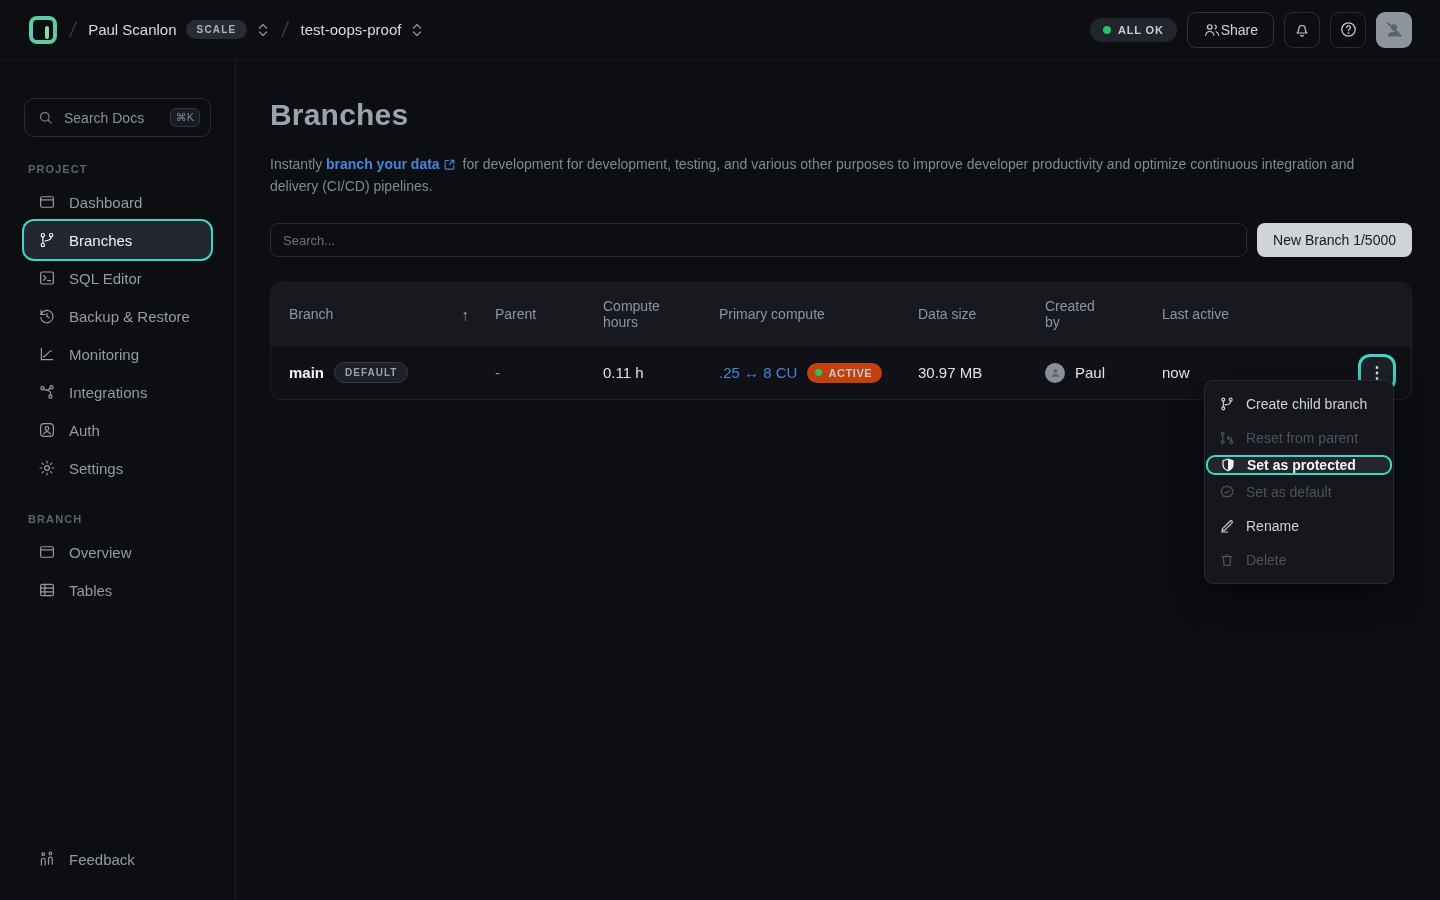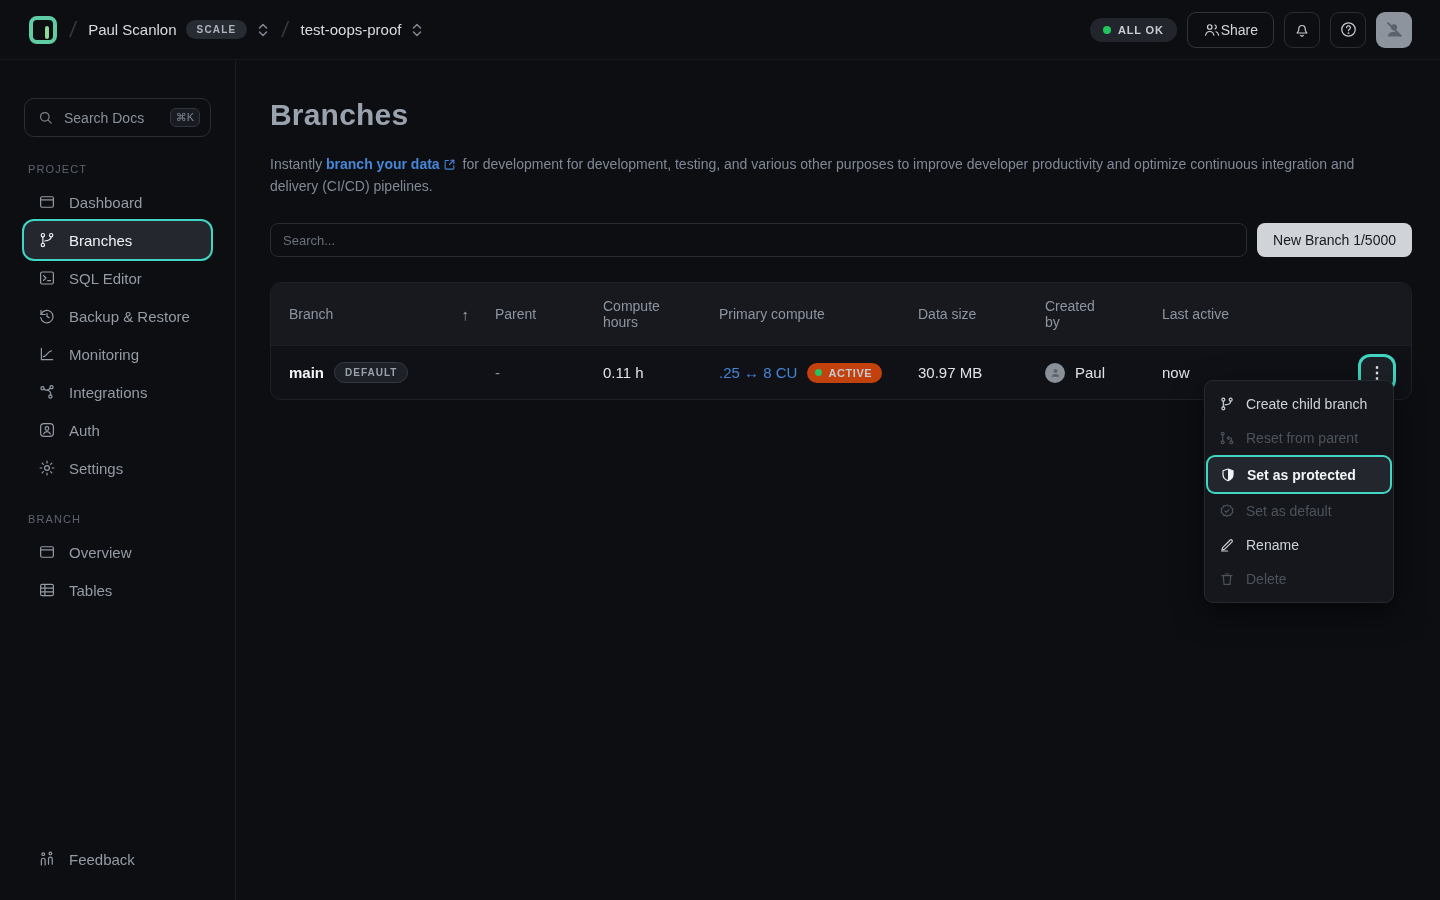--- a/index.html
+++ b/index.html
@@ -61,21 +61,21 @@
     display:flex; align-items:center; gap:10px;
     border:1px solid #2a2e35; border-radius:10px;
     padding:9px 10px 9px 12px; color:#7c838d; cursor:text;
   }
   .search-docs-label { font-size:14px; color:#8a919b; flex:1; }
   .kbd {
     border:1px solid #32363d; border-radius:6px; padding:2px 5px;
     font-size:11px; color:#7c838d; background:#181b21;
   }
   .section-label {
-    font-size:11px; font-weight:400; letter-spacing:1.1px; color:#5d646e;
+    font-size:11px; font-weight:700; letter-spacing:1.1px; color:#5d646e;
     margin:26px 0 8px 4px;
   }
   .nav-item {
     display:flex; align-items:center; gap:13px;
     height:38px; padding:0 12px 0 14px; border-radius:10px;
     color:#949ba5; font-size:15px; cursor:pointer;
   }
   .nav-item .ni-label { white-space:nowrap; }
   .nav-item.active {
     background:#24282e; color:#eef1f4; font-weight:500;
@@ -156,21 +156,21 @@
     padding:6px 0; z-index:10;
   }
   .menu-item {
     display:flex; align-items:center; gap:11px;
     height:34px; padding:0 14px; font-size:14px; color:#ced3da; cursor:pointer;
   }
   .menu-item.disabled { color:#4d535c; cursor:default; }
   .menu-item.highlighted {
     background:#23272d; color:#f2f4f6; font-weight:700;
     box-shadow:0 0 0 2px #40d6c3 inset; border-radius:9px;
-    margin:0 1px; height:39px;
+    margin:0 1px; height:20px;
   }
   .mi-icon { flex:none; }
 </style>
 </head>
 <body>
 
 <header class="topbar">
   <div class="logo-box">
     <svg width="30" height="30" viewBox="0 0 30 30" fill="none">
       <defs>

